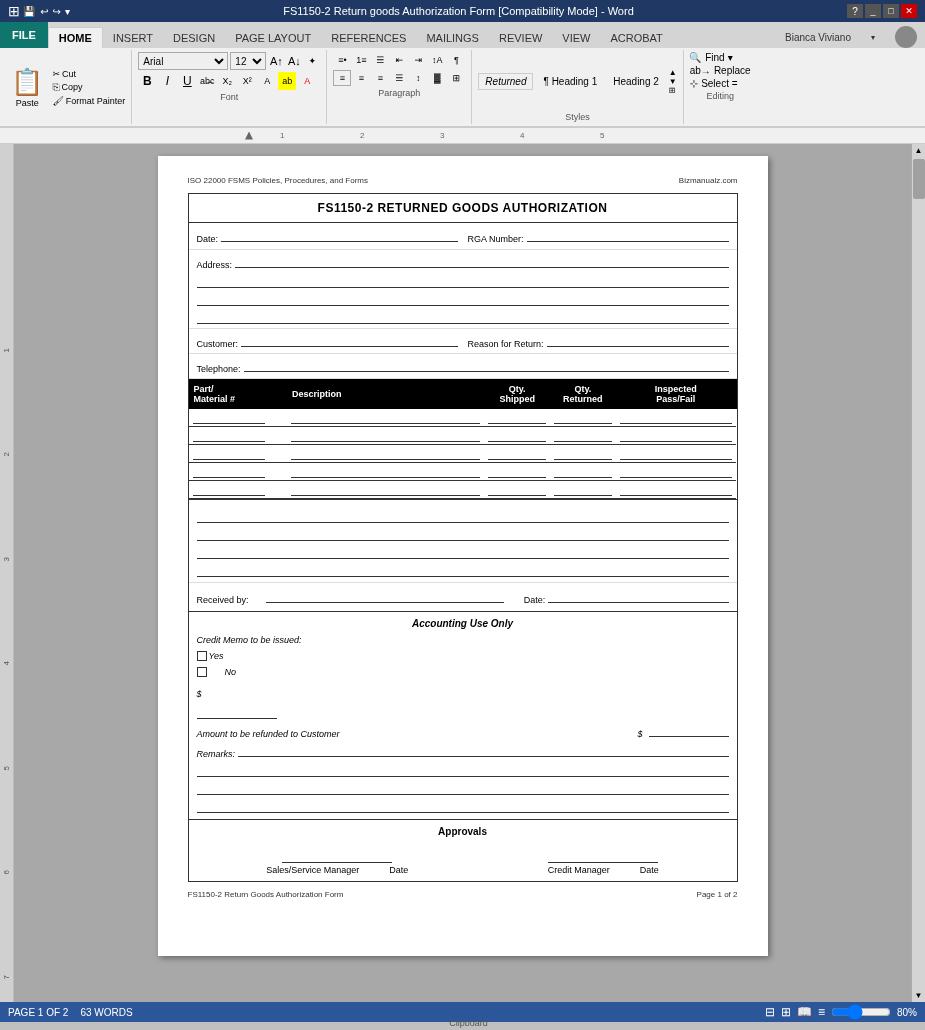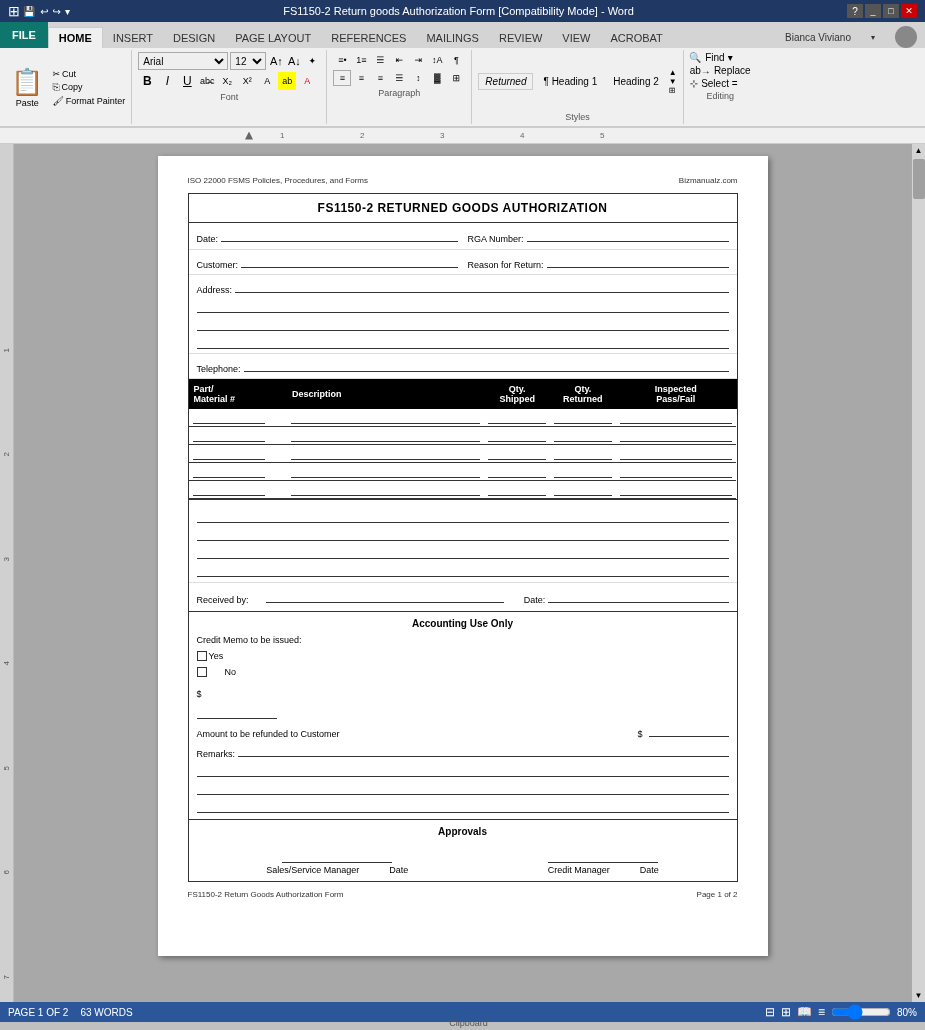--- a/index.html
+++ b/index.html
@@ -201,39 +201,39 @@
           <div style="display:flex;align-items:baseline;gap:3px;flex:1;">
             <span style="font-size:9px;white-space:nowrap;">Date:</span>
             <div style="border-bottom:1px solid #333;flex:1;height:14px;"></div>
           </div>
           <div style="display:flex;align-items:baseline;gap:3px;flex:1;">
             <span style="font-size:9px;white-space:nowrap;">RGA Number:</span>
             <div style="border-bottom:1px solid #333;flex:1;height:14px;"></div>
           </div>
         </div>
 
-        <div style="display:flex;padding:4px 8px;gap:10px;border-bottom:1px solid #ddd;">
-          <div style="display:flex;align-items:baseline;gap:3px;flex:1;">
-            <span style="font-size:9px;white-space:nowrap;">Customer:</span>
-            <div style="border-bottom:1px solid #333;flex:1;height:14px;"></div>
-          </div>
-          <div style="display:flex;align-items:baseline;gap:3px;flex:1;">
-            <span style="font-size:9px;white-space:nowrap;">Reason for Return:</span>
-            <div style="border-bottom:1px solid #333;flex:1;height:14px;"></div>
-          </div>
-        </div>
-
         <div style="padding:4px 8px;border-bottom:1px solid #ddd;">
           <div style="display:flex;align-items:baseline;gap:3px;">
             <span style="font-size:9px;white-space:nowrap;">Address:</span>
             <div style="border-bottom:1px solid #333;flex:1;height:14px;"></div>
           </div>
           <div style="border-bottom:1px solid #333;width:100%;height:14px;margin-top:4px;"></div>
           <div style="border-bottom:1px solid #333;width:100%;height:14px;margin-top:4px;"></div>
           <div style="border-bottom:1px solid #333;width:100%;height:14px;margin-top:4px;"></div>
+        </div>
+
+        <div style="display:flex;padding:4px 8px;gap:10px;border-bottom:1px solid #ddd;">
+          <div style="display:flex;align-items:baseline;gap:3px;flex:1;">
+            <span style="font-size:9px;white-space:nowrap;">Customer:</span>
+            <div style="border-bottom:1px solid #333;flex:1;height:14px;"></div>
+          </div>
+          <div style="display:flex;align-items:baseline;gap:3px;flex:1;">
+            <span style="font-size:9px;white-space:nowrap;">Reason for Return:</span>
+            <div style="border-bottom:1px solid #333;flex:1;height:14px;"></div>
+          </div>
         </div>
 
         <div style="display:flex;padding:4px 8px;gap:10px;border-bottom:1px solid #ddd;">
           <div style="display:flex;align-items:baseline;gap:3px;flex:1;">
             <span style="font-size:9px;white-space:nowrap;">Telephone:</span>
             <div style="border-bottom:1px solid #333;flex:1;height:14px;"></div>
           </div>
         </div>
 
         <table style="width:100%;border-collapse:collapse;">
@@ -346,21 +346,21 @@
           <div style="display:flex;align-items:baseline;gap:17px;flex:1.5;">
             <span style="font-size:9px;white-space:nowrap;">Received by:</span>
             <div style="border-bottom:1px solid #333;flex:1;height:14px;"></div>
           </div>
           <div style="display:flex;align-items:baseline;gap:3px;flex:1;">
             <span style="font-size:9px;white-space:nowrap;">Date:</span>
             <div style="border-bottom:1px solid #333;flex:1;height:14px;"></div>
           </div>
         </div>
 
-        <div style="padding:6px 8px;">
+        <div style="padding:6px 8px;font-style:italic;">
           <div style="text-align:center;font-weight:bold;font-size:10px;margin-bottom:6px;">Accounting Use Only</div>
 
           <div style="display:flex;align-items:baseline;gap:6px;margin-bottom:4px;flex-direction:column;">
             <span style="font-size:9px;">Credit Memo to be issued:</span>
             <span style="font-size:9px;display:flex;align-items:center;gap:2px;">
               <span style="width:10px;height:10px;border:1px solid #333;display:inline-block;"></span>
               <span>Yes</span>
             </span>
             <span style="font-size:9px;display:flex;align-items:flex-start;gap:18px;">
               <span style="width:10px;height:10px;border:1px solid #333;display:inline-block;"></span>

